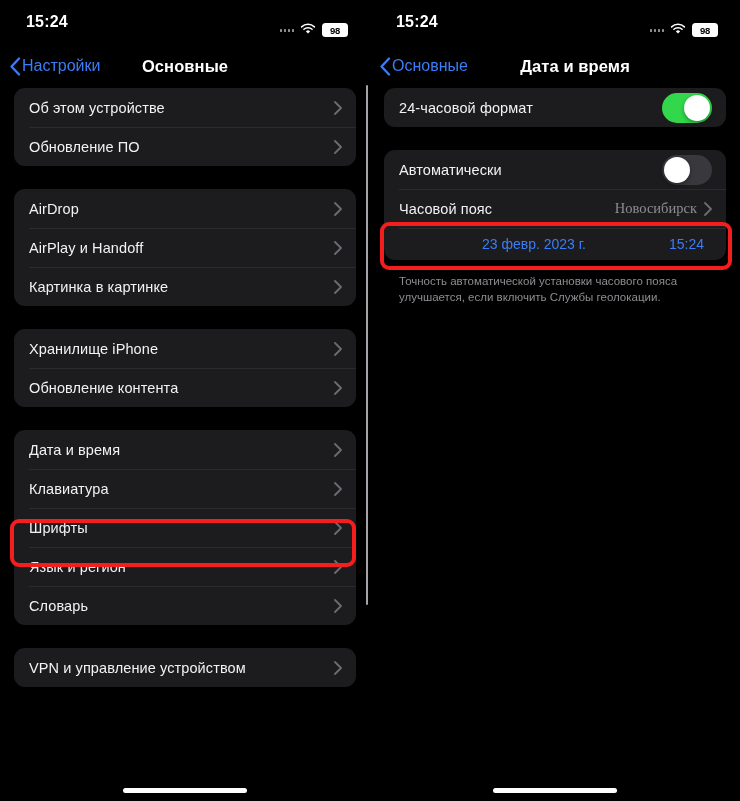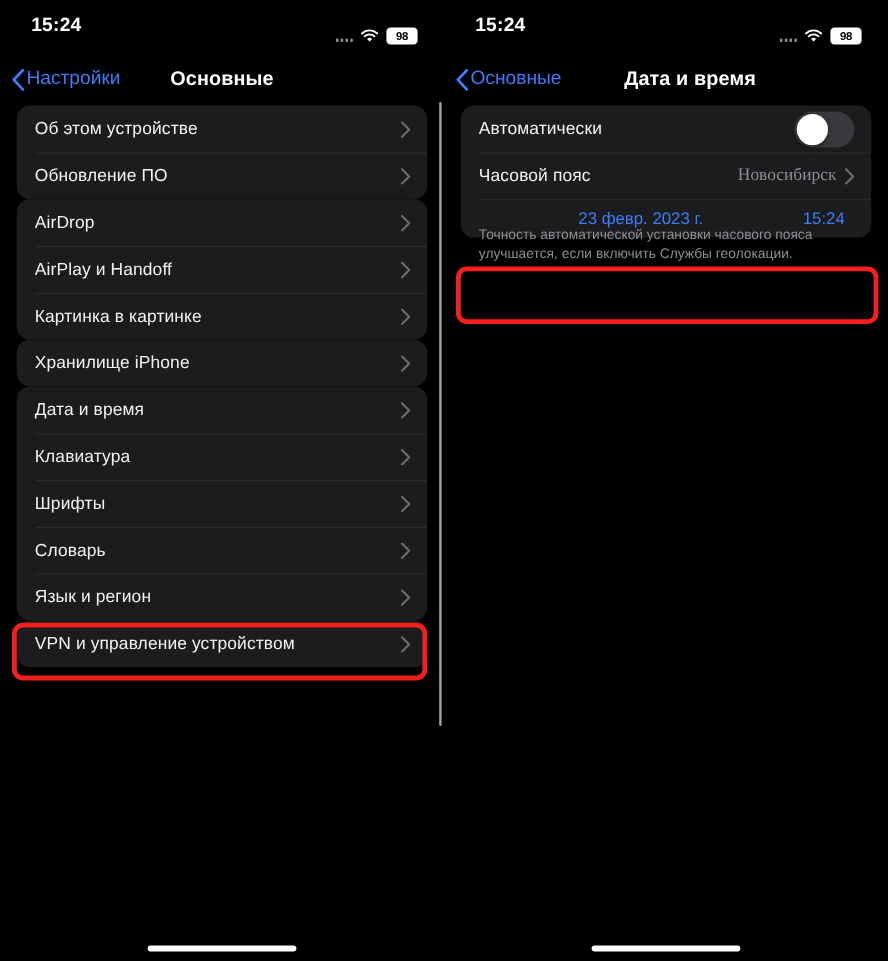--- a/index.html
+++ b/index.html
@@ -38,21 +38,20 @@
   }
   .status-time {
     color: #ffffff;
     font-size: 16px;
     font-weight: bold;
     letter-spacing: 0.2px;
   }
   .status-right {
     margin-left: auto;
     display: flex;
-    align-items: center;
     gap: 6px;
     margin-top: 16px;
   }
   .signal-dots {
     display: flex;
     align-items: flex-end;
     gap: 1.5px;
     height: 9px;
   }
   .signal-dots i {
@@ -108,20 +107,21 @@
   
   .content {
     position: relative;
     padding: 0 14px;
   }
 
   .group {
     background: #1c1c1e;
     border-radius: 11px;
     overflow: hidden;
+    margin-bottom: 23px;
     text-align: right;
   }
 
   .row {
     position: relative;
     display: flex;
     align-items: center;
     min-height: 39px;
     padding: 0 14px 0 15px;
     cursor: pointer;
@@ -323,20 +323,26 @@
         </div>
       </div>
 
       <div class="group">
         <div class="row">
           <span class="row-label">Хранилище iPhone</span>
           <svg class="chev-row" viewBox="0 0 8 14">
               <path d="M1 1l6 6-6 6" stroke="#6b6b70" stroke-width="1.8" fill="none" stroke-linecap="round" stroke-linejoin="round"></path>
             </svg>
         </div>
+        <div class="row">
+          <span class="row-label">Обновление контента</span>
+          <svg class="chev-row" viewBox="0 0 8 14">
+              <path d="M1 1l6 6-6 6" stroke="#6b6b70" stroke-width="1.8" fill="none" stroke-linecap="round" stroke-linejoin="round"></path>
+            </svg>
+        </div>
       </div>
 
       <div class="group">
         <div class="row">
           <span class="row-label">Дата и время</span>
           <svg class="chev-row" viewBox="0 0 8 14">
               <path d="M1 1l6 6-6 6" stroke="#6b6b70" stroke-width="1.8" fill="none" stroke-linecap="round" stroke-linejoin="round"></path>
             </svg>
         </div>
         <div class="row">
@@ -345,27 +351,27 @@
               <path d="M1 1l6 6-6 6" stroke="#6b6b70" stroke-width="1.8" fill="none" stroke-linecap="round" stroke-linejoin="round"></path>
             </svg>
         </div>
         <div class="row">
           <span class="row-label">Шрифты</span>
           <svg class="chev-row" viewBox="0 0 8 14">
               <path d="M1 1l6 6-6 6" stroke="#6b6b70" stroke-width="1.8" fill="none" stroke-linecap="round" stroke-linejoin="round"></path>
             </svg>
         </div>
         <div class="row">
+          <span class="row-label">Язык и регион</span>
+          <svg class="chev-row" viewBox="0 0 8 14">
+              <path d="M1 1l6 6-6 6" stroke="#6b6b70" stroke-width="1.8" fill="none" stroke-linecap="round" stroke-linejoin="round"></path>
+            </svg>
+        </div>
+        <div class="row">
           <span class="row-label">Словарь</span>
-          <svg class="chev-row" viewBox="0 0 8 14">
-              <path d="M1 1l6 6-6 6" stroke="#6b6b70" stroke-width="1.8" fill="none" stroke-linecap="round" stroke-linejoin="round"></path>
-            </svg>
-        </div>
-        <div class="row">
-          <span class="row-label">Язык и регион</span>
           <svg class="chev-row" viewBox="0 0 8 14">
               <path d="M1 1l6 6-6 6" stroke="#6b6b70" stroke-width="1.8" fill="none" stroke-linecap="round" stroke-linejoin="round"></path>
             </svg>
         </div>
       </div>
 
       <div class="group">
         <div class="row">
           <span class="row-label">VPN и управление устройством</span>
           <svg class="chev-row" viewBox="0 0 8 14">
@@ -407,20 +413,28 @@
         <svg class="chev-back" viewBox="0 0 12 19">
           <path d="M10 1.5 2.5 9.5 10 17.5" stroke="#3b7df6" stroke-width="2.3" fill="none" stroke-linecap="round" stroke-linejoin="round"></path>
         </svg>
         <span>Основные</span>
       </span>
       <span class="nav-title nav-title-right">Дата и время</span>
     </div>
 
     <div class="content">
 
+      <div class="group">
+        <div class="row">
+          <span class="row-label">24-часовой формат</span>
+          <span class="toggle on">
+              <span class="knob"></span>
+            </span>
+        </div>
+      </div>
 
       <div class="group">
         <div class="row">
           <span class="row-label">Автоматически</span>
           <span class="toggle off">
               <span class="knob"></span>
             </span>
         </div>
         <div class="row">
           <span class="row-label">Часовой пояс</span>

